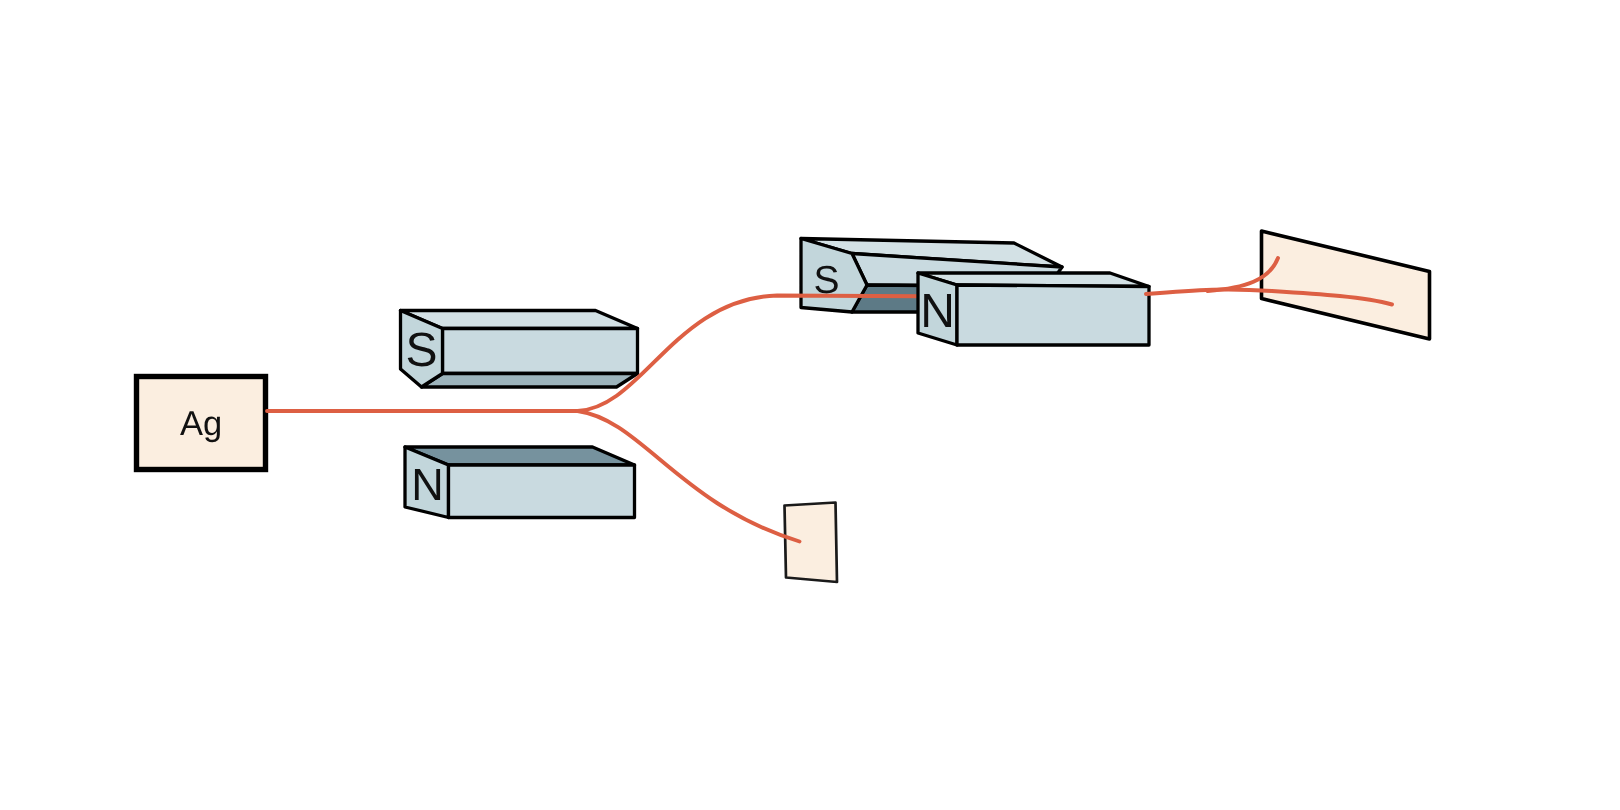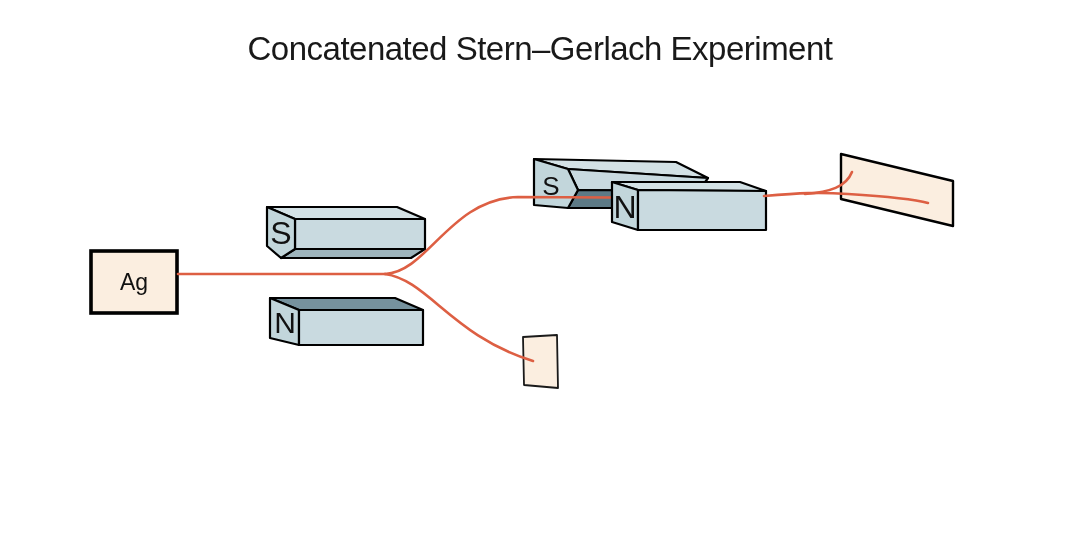--- a/index.html
+++ b/index.html
@@ -65,21 +65,20 @@
     fill: #111111;
     font-size: 23px;
     text-anchor: middle;
   }
 </style>
 </head>
 <body>
 
 <div class="stage">
 
-  <div class="title">Concatenated Stern–Gerlach Experiment</div>
 
   <svg class="diagram" width="1080" height="540" viewBox="0 0 1080 540">
 
     <g>
       <rect class="source-box" x="91" y="251" width="86" height="62" fill="#fbeee0"></rect>
       <text class="source-label" x="134" y="290">Ag</text>
     </g>
 
     <g>
       <polygon class="face" points="267,207 397,207 425,219 295,219" fill="#d3e1e5"></polygon>

